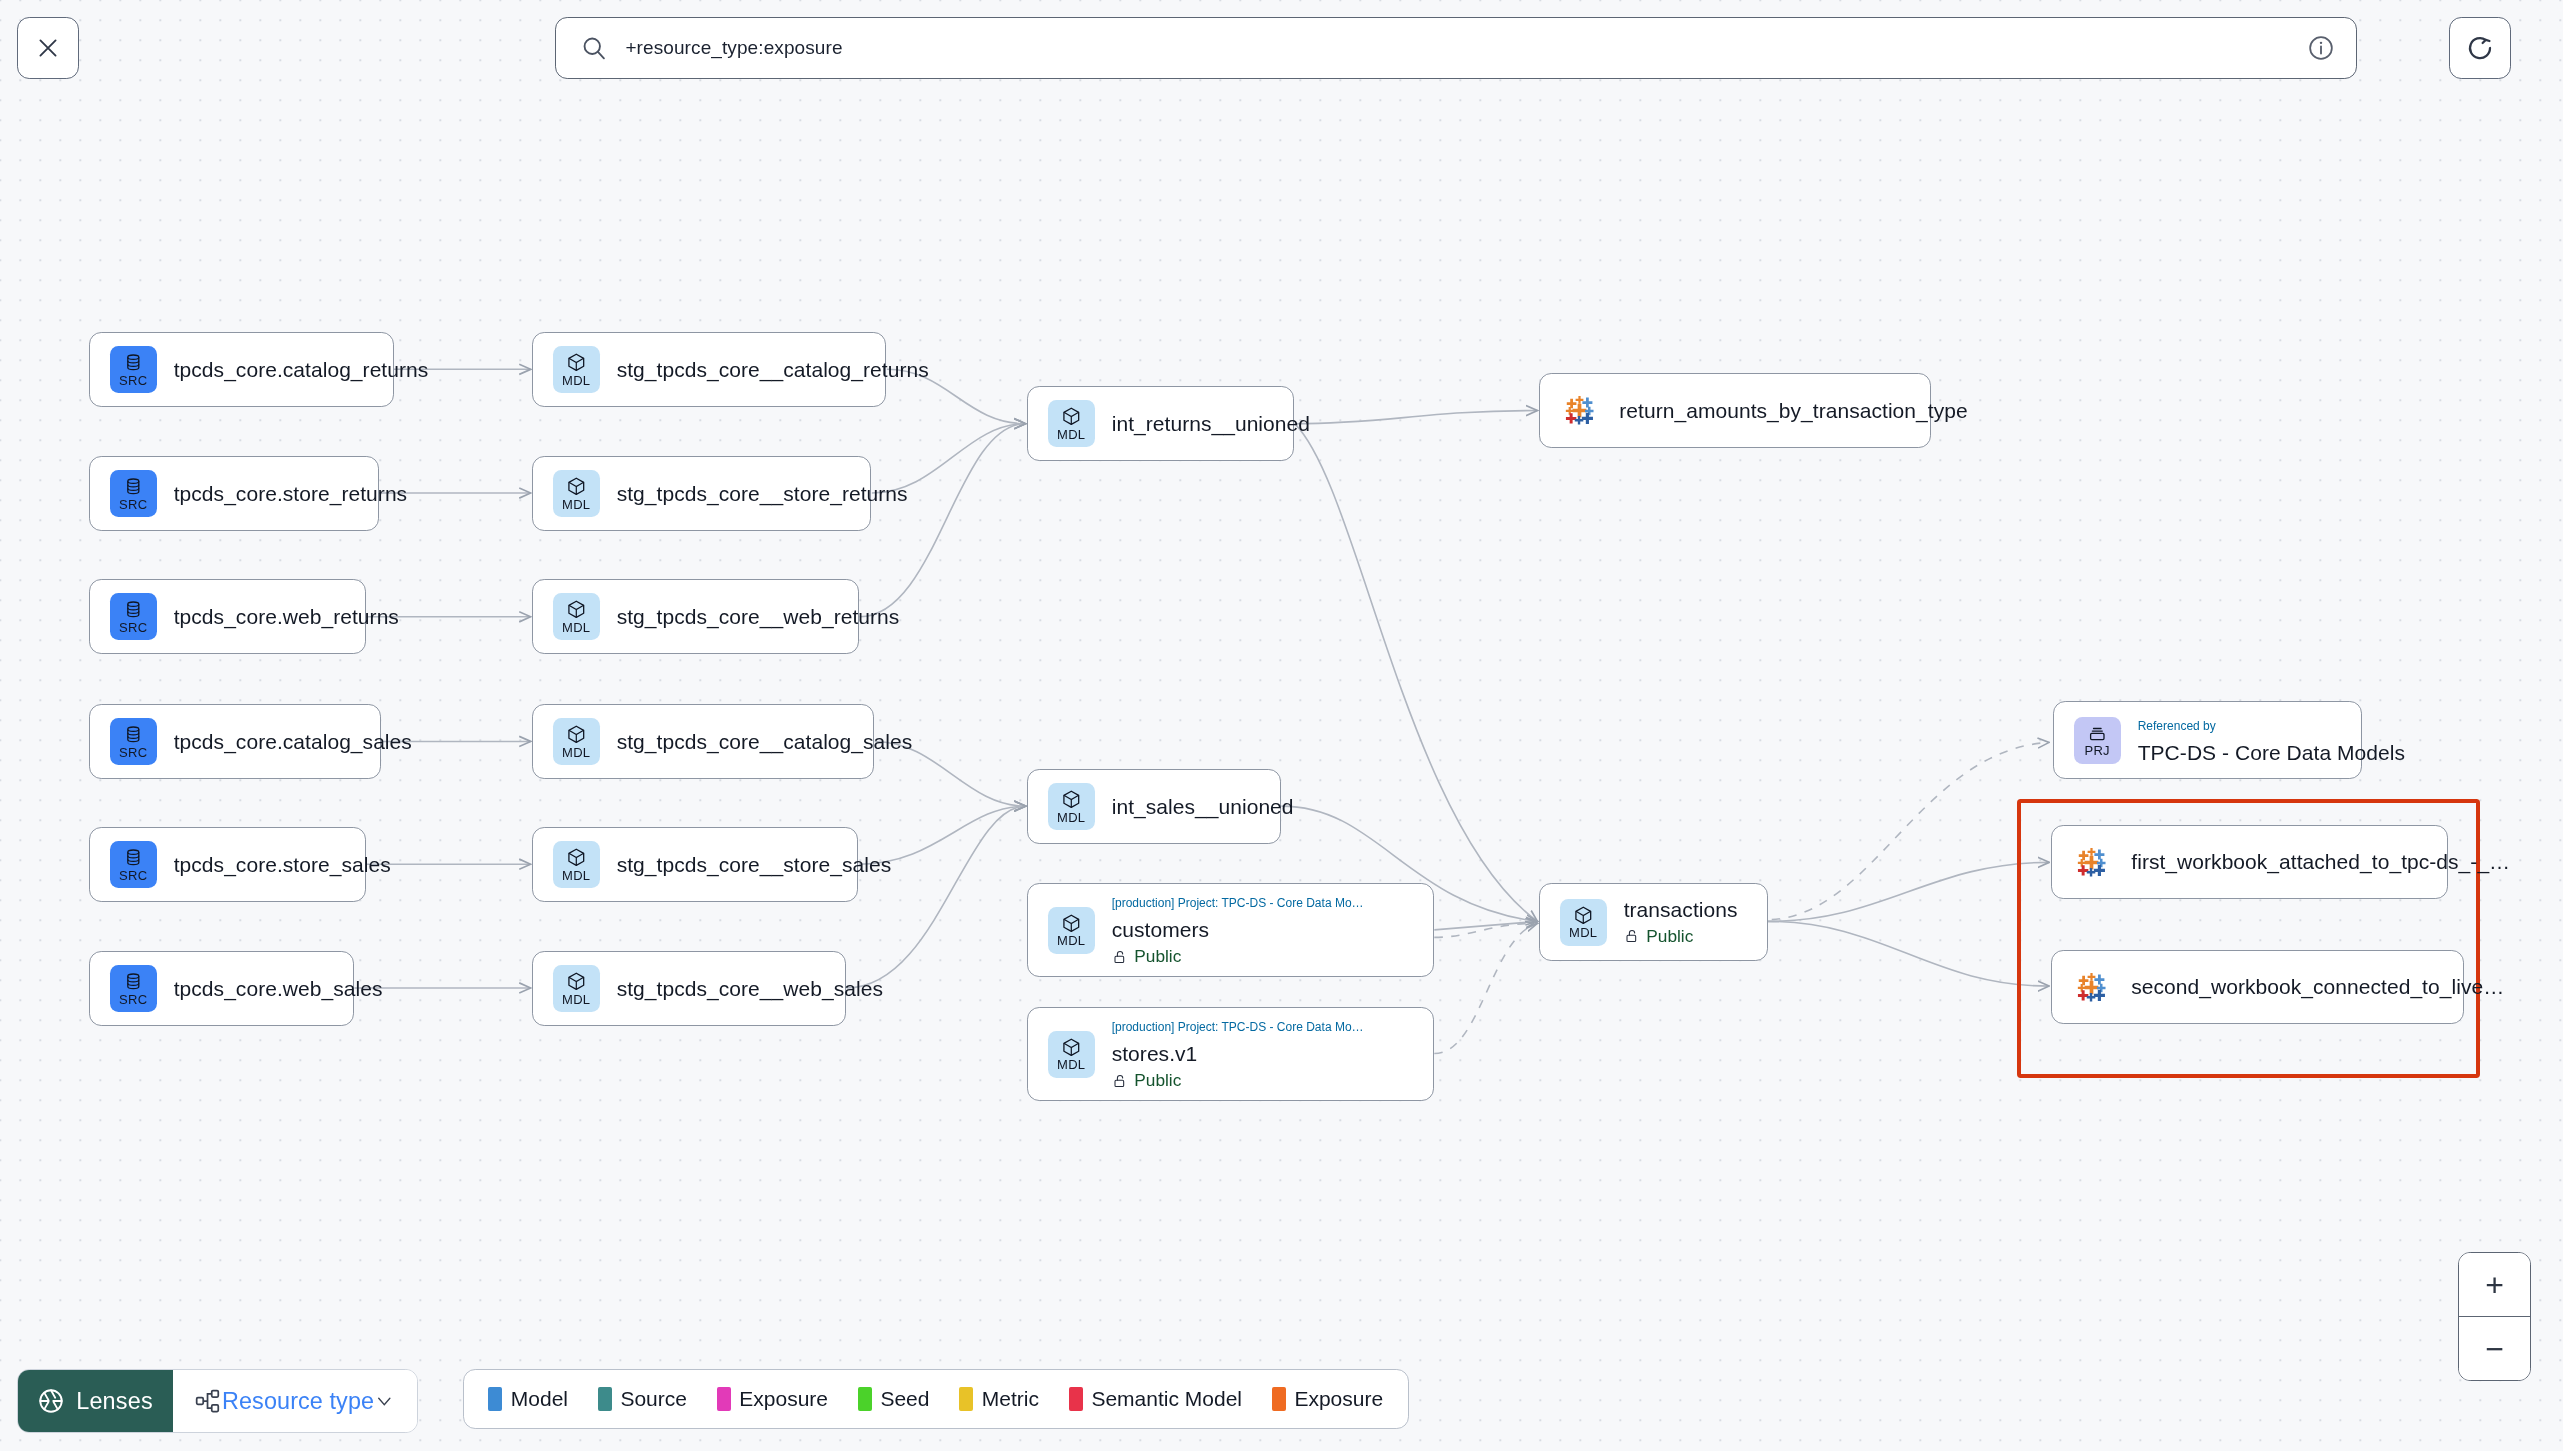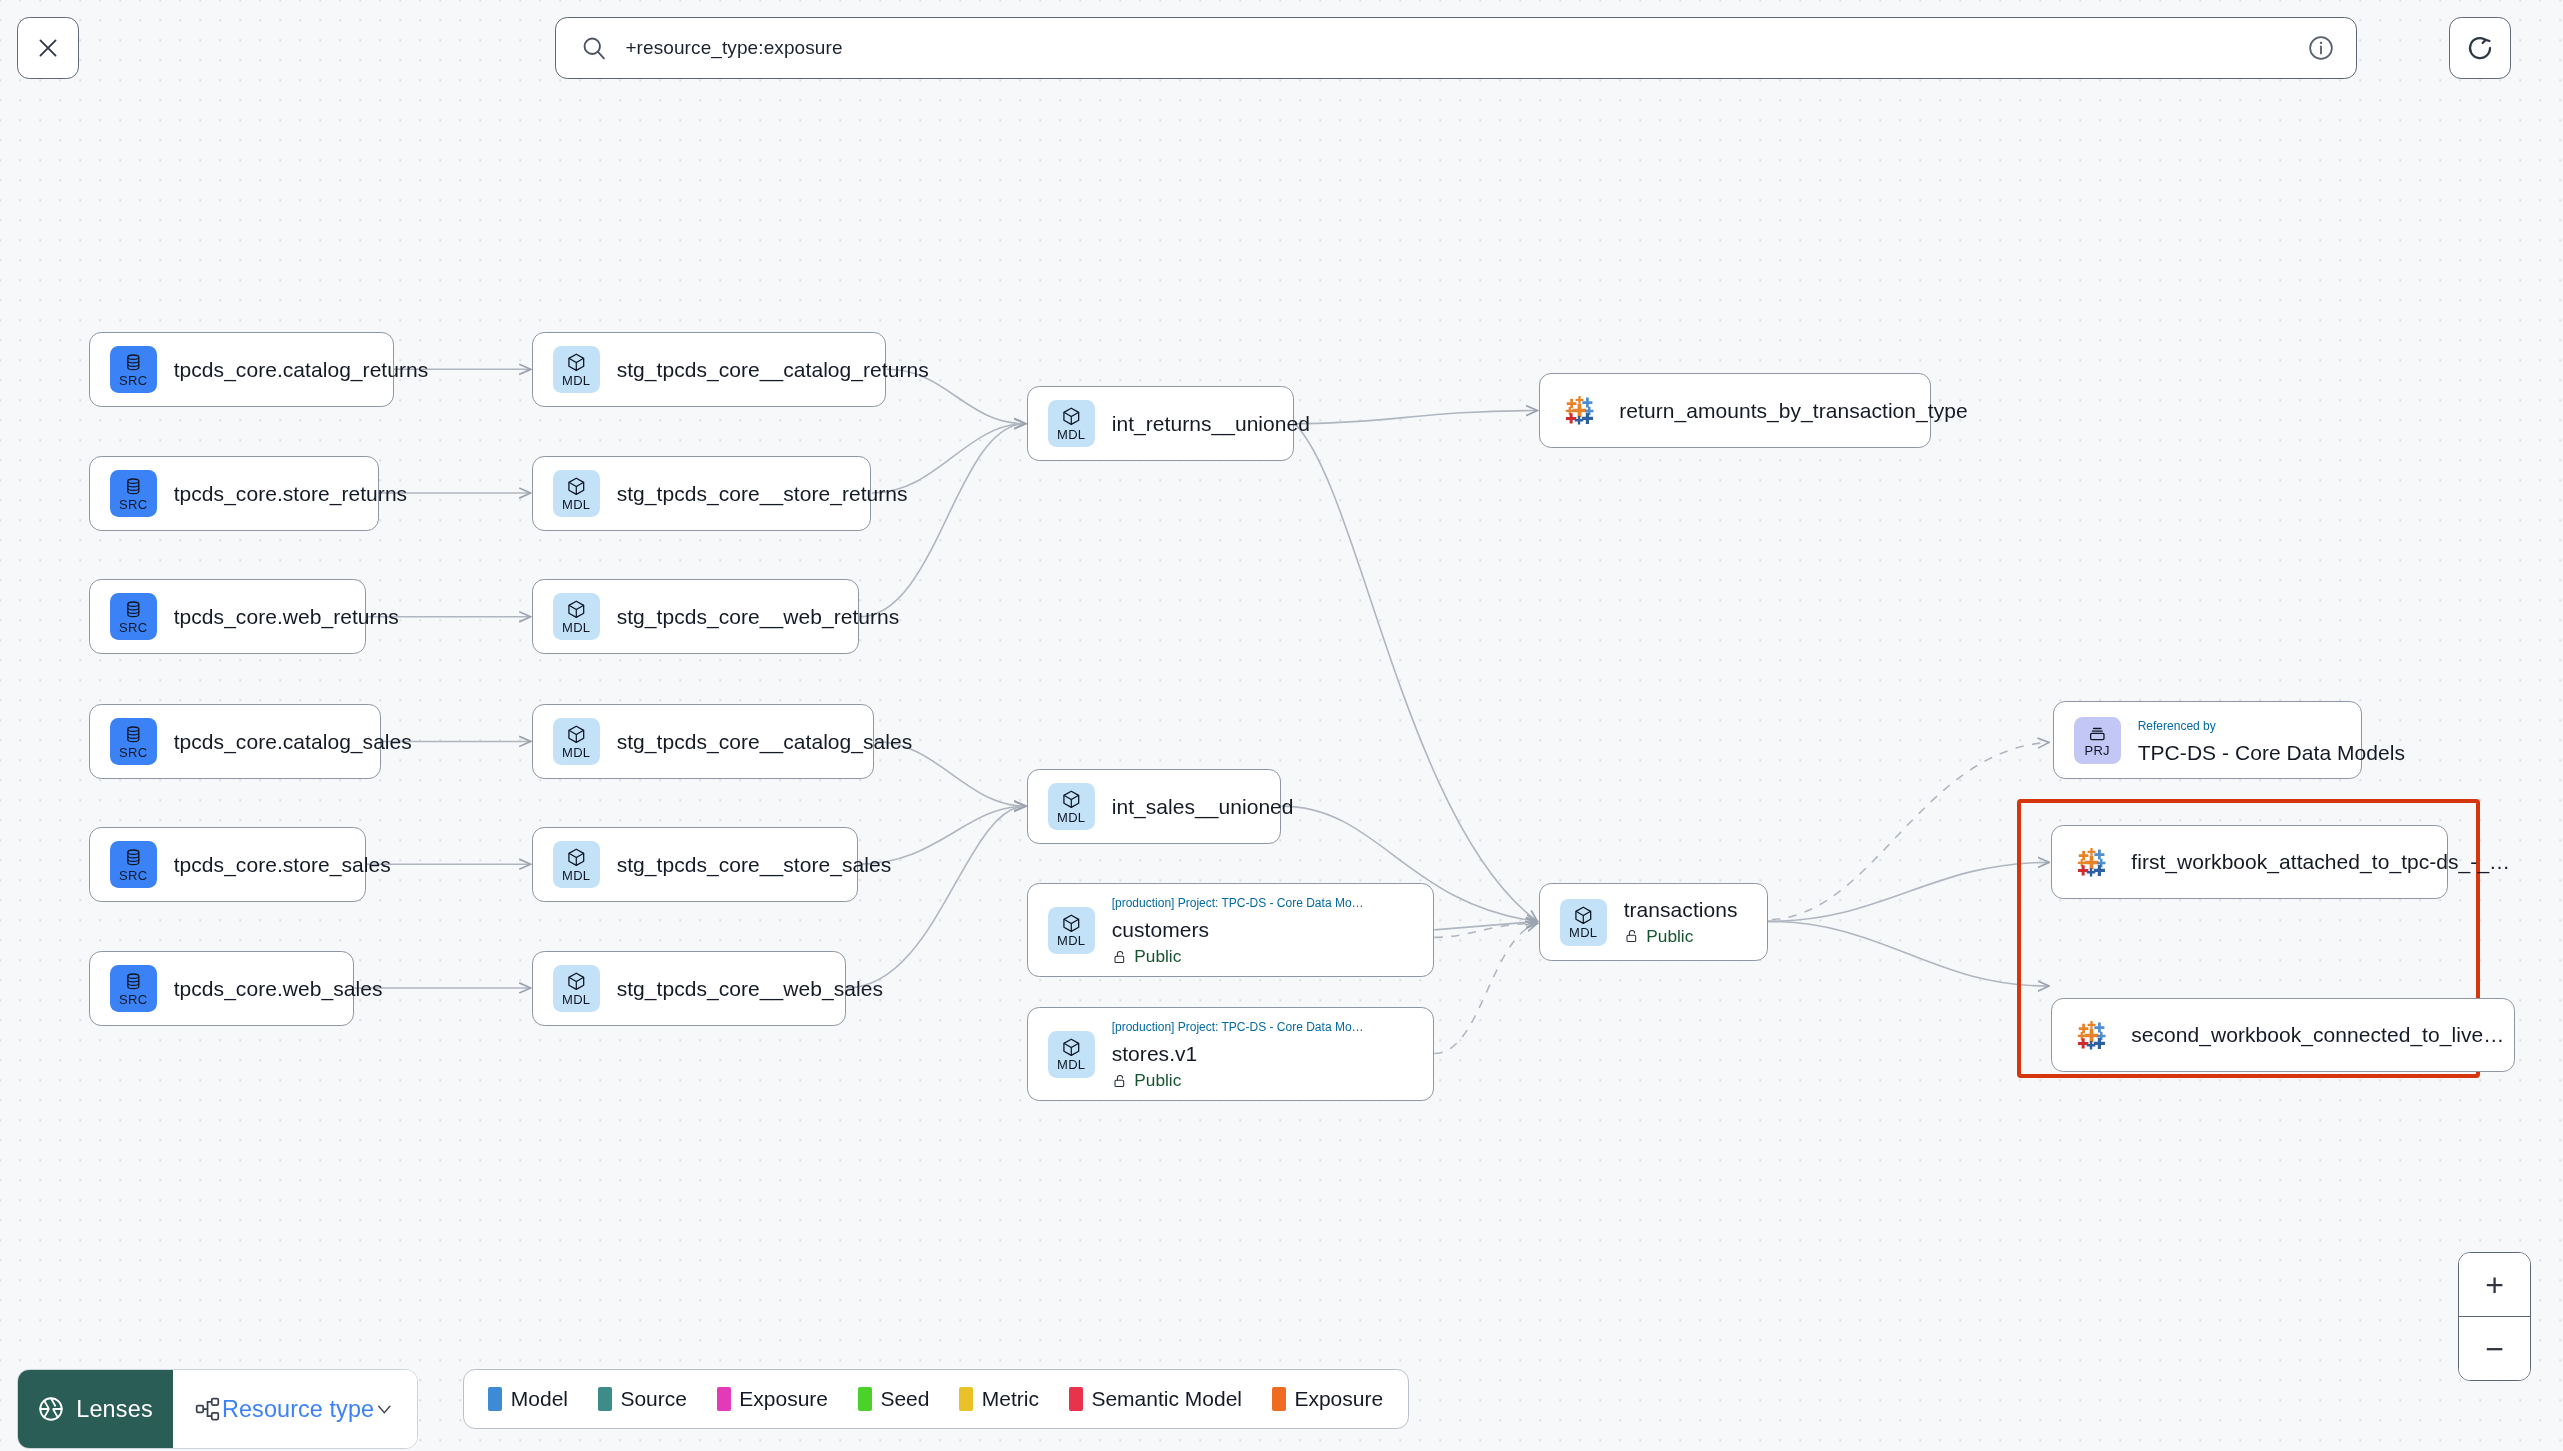--- a/index.html
+++ b/index.html
@@ -115,21 +115,21 @@
   }
   .zbtn {
     flex: 1 1 0; display: flex; align-items: center; justify-content: center;
     color: #2d3542; font-size: 32px; line-height: 1; background: #fff;
   }
   #zoom-out-btn { border-top: 1.5px solid #5c6573; }
 
   
   #bottombar { position: absolute; left: 0; bottom: 0; width: 2563px; height: 101px; z-index: 35; }
   #lens-group {
-    position: absolute; left: 17px; top: 19px; height: 80px;
+    position: absolute; left: 17px; top: 19px; height: 64px;
     display: flex; align-items: stretch;
     border: 1.4px solid #cdd3dc; border-radius: 12.2px; overflow: hidden;
     background: #fff;
   }
   #lenses-btn {
     background: #2a5d55; color: #fff;
     display: flex; align-items: center; gap: 11.2px;
     padding: 0 20.6px 0 19px;
     font-size: 23.4px; letter-spacing: 0.2px;
   }
@@ -478,21 +478,21 @@
           <path d="M26.9 21.5 H36.1 M31.5 16.9 V26.1" stroke="#4f8fcf" stroke-width="2.7" stroke-linecap="butt"></path>
           <path d="M6.3 21.5 H14.7 M10.5 17.3 V25.7" stroke="#e8832a" stroke-width="2.4" stroke-linecap="butt"></path>
           <path d="M6.4 29.5 H17.6 M12 23.9 V35.1" stroke="#cf2d2d" stroke-width="3.2" stroke-linecap="butt"></path>
           <path d="M15.9 31.5 H25.1 M20.5 26.9 V36.1" stroke="#2d5fa3" stroke-width="2.6" stroke-linecap="butt"></path>
           <path d="M23.5 29.5 H35.5 M29.5 23.5 V35.5" stroke="#2d5fa3" stroke-width="3.4" stroke-linecap="butt"></path>
         </svg>
         <div class="nbody">
           <div class="nlabel">first_workbook_attached_to_tpc-ds_-_…</div>
         </div>
       </div>
-      <div class="node" style="left: 2051px; top: 998px; width: 464px; height: 74px;">
+      <div class="node" style="left: 2051px; top: 950px; width: 413px; height: 74px;">
         <svg class="exp-icon" viewBox="0 0 42 42">
           <path d="M13.6 21 H28.4 M21 13.6 V28.4" stroke="#e8832a" stroke-width="4" stroke-linecap="butt"></path>
           <path d="M7.3 13.5 H17.7 M12.5 8.3 V18.7" stroke="#e8832a" stroke-width="3" stroke-linecap="butt"></path>
           <path d="M16.8 9.5 H25.2 M21 5.3 V13.7" stroke="#e8832a" stroke-width="2.4" stroke-linecap="butt"></path>
           <path d="M24.1 12.5 H34.9 M29.5 7.1 V17.9" stroke="#4f8fcf" stroke-width="3" stroke-linecap="butt"></path>
           <path d="M26.9 21.5 H36.1 M31.5 16.9 V26.1" stroke="#4f8fcf" stroke-width="2.7" stroke-linecap="butt"></path>
           <path d="M6.3 21.5 H14.7 M10.5 17.3 V25.7" stroke="#e8832a" stroke-width="2.4" stroke-linecap="butt"></path>
           <path d="M6.4 29.5 H17.6 M12 23.9 V35.1" stroke="#cf2d2d" stroke-width="3.2" stroke-linecap="butt"></path>
           <path d="M15.9 31.5 H25.1 M20.5 26.9 V36.1" stroke="#2d5fa3" stroke-width="2.6" stroke-linecap="butt"></path>
           <path d="M23.5 29.5 H35.5 M29.5 23.5 V35.5" stroke="#2d5fa3" stroke-width="3.4" stroke-linecap="butt"></path>

